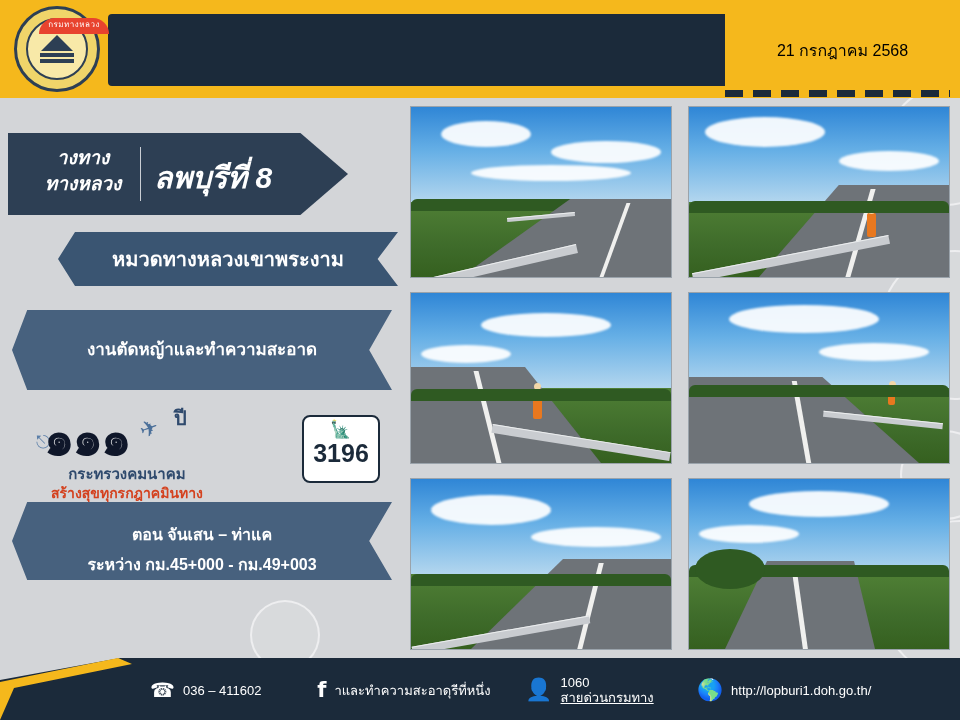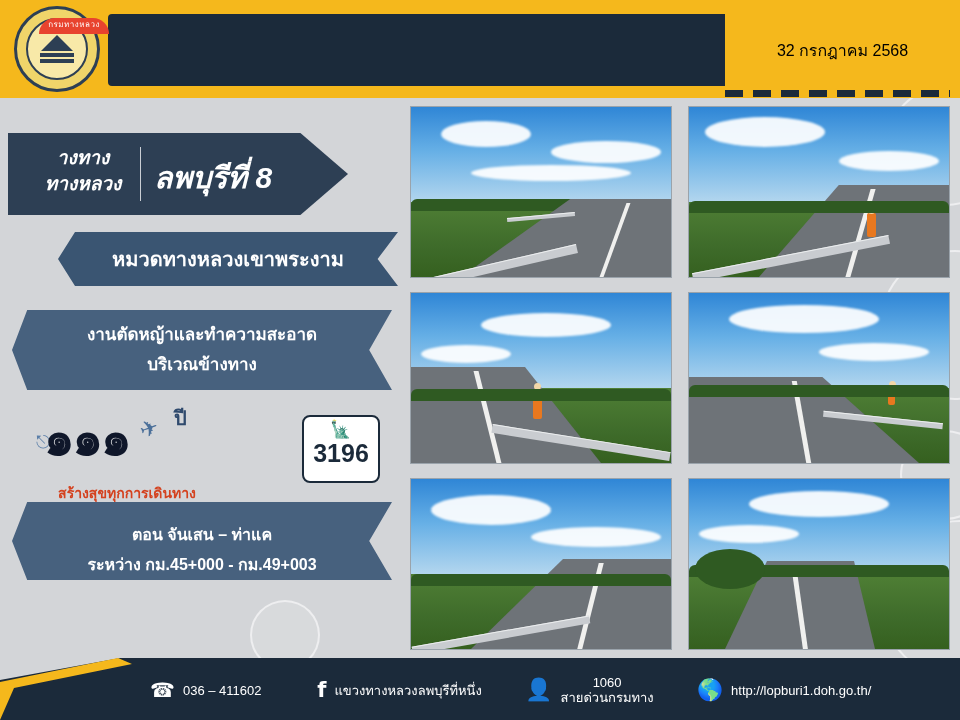--- a/index.html
+++ b/index.html
@@ -265,39 +265,39 @@
     position: absolute; bottom: 6px; left: 150px;
     width: 800px; height: 48px;
     display: flex; align-items: center;
     color: #ffffff; font-size: 13px;
   }
   .fitem { display: flex; align-items: center; }
   .ficon {
     display: inline-flex; align-items: center; justify-content: center;
     margin-right: 8px;
   }
-  .ftext { line-height: 15px; text-align: center; }
+  .ftext { line-height: 15px; }
   .ftext .l1 { display: block; }
-  .ftext .l2 { display: block; }
+  .ftext .l2 { display: block; text-decoration: underline; }
 </style>
 </head>
 <body>
 
 <div id="page">
 
   <div class="bg-circle" style="top:86px; right:-46px; width:120px; height:120px;"></div>
   <div class="bg-circle" style="top:250px; right:-70px; width:150px; height:150px;"></div>
   <div class="bg-circle" style="top:430px; right:-30px; width:90px; height:90px;"></div>
   <div class="bg-circle" style="top:520px; right:-80px; width:160px; height:160px;"></div>
   <div class="bg-circle" style="top:600px; left:250px; width:70px; height:70px;"></div>
 
   <div class="header">
     <div class="header-band"></div>
     <div class="header-date-box">
-      <div>32 กรกฎาคม 2568</div>
+      <div>21 กรกฎาคม 2568</div>
     </div>
     <div class="header-dashes"></div>
 
     <div class="logo-seal">
       <div class="logo-inner">
         <div class="ltri"></div>
         <div class="lbar"></div>
         <div class="lbar"></div>
       </div>
       <div class="logo-arc">
@@ -314,29 +314,29 @@
     <div class="khwaeng-divider"></div>
     <div class="khwaeng-right">ลพบุรีที่ 8</div>
   </div>
 
   <div class="banner-section">
     <span>หมวดทางหลวงเขาพระงาม</span>
   </div>
 
   <div class="banner-work">
     <span>งานตัดหญ้าและทำความสะอาด</span>
-    <span>บริเวณข้างทาง</span>
   </div>
 
   <div class="ministry">
     <div class="ministry-vehicle">⎋</div>
     <div class="ministry-111">๑๑๑</div>
     <div class="ministry-pi">ปี</div>
     <div class="ministry-plane">✈</div>
-    <div class="ministry-line2">สร้างสุขทุกการเดินทาง</div>
+    <div class="ministry-line1">กระทรวงคมนาคม</div>
+    <div class="ministry-line2">สร้างสุขทุกรกฎาคมินทาง</div>
   </div>
 
   <div class="shield">
     <div class="shield-garuda">🗽</div>
     <div class="shield-num">3196</div>
   </div>
 
   <div class="banner-route">
     <span>ตอน จันเสน – ท่าแค</span>
     <span>ระหว่าง กม.45+000 - กม.49+003</span>
@@ -419,21 +419,21 @@
   <div class="footer"></div>
   <div class="footer-yellow"></div>
 
   <div class="footer-items">
     <div class="fitem" style="width:185px;">
       <span class="ficon" style="font-size:20px;">☎</span>
       <span class="ftext">036 – 411602</span>
     </div>
     <div class="fitem" style="width:230px;">
       <span class="ficon" style="font-size:21px; font-weight:bold; font-family:'DejaVu Sans',sans-serif;">f</span>
-      <span class="ftext">แขวงทางหลวงลพบุรีที่หนึ่ง</span>
+      <span class="ftext">าและทำความสะอาดุรีที่หนึ่ง</span>
     </div>
     <div class="fitem" style="width:190px;">
       <span class="ficon" style="font-size:22px;">👤</span>
       <span class="ftext">
         <span class="l1">1060</span>
         <span class="l2">สายด่วนกรมทาง</span>
       </span>
     </div>
     <div class="fitem" style="width:280px;">
       <span class="ficon" style="font-size:21px;">🌎</span>

